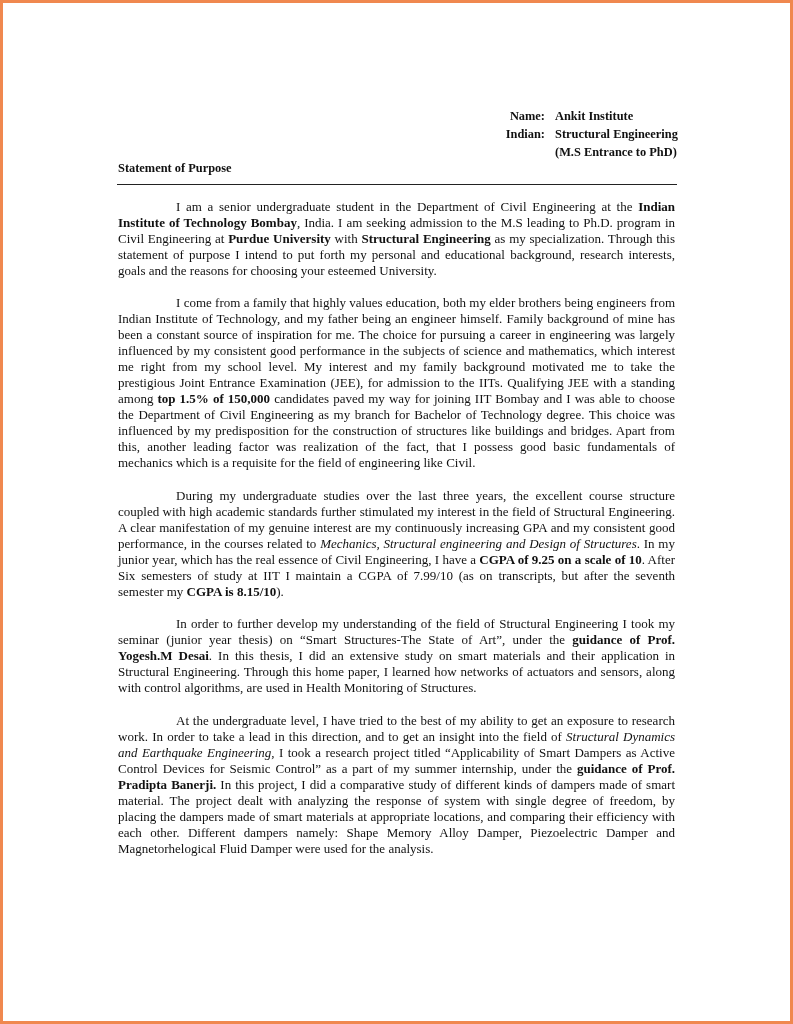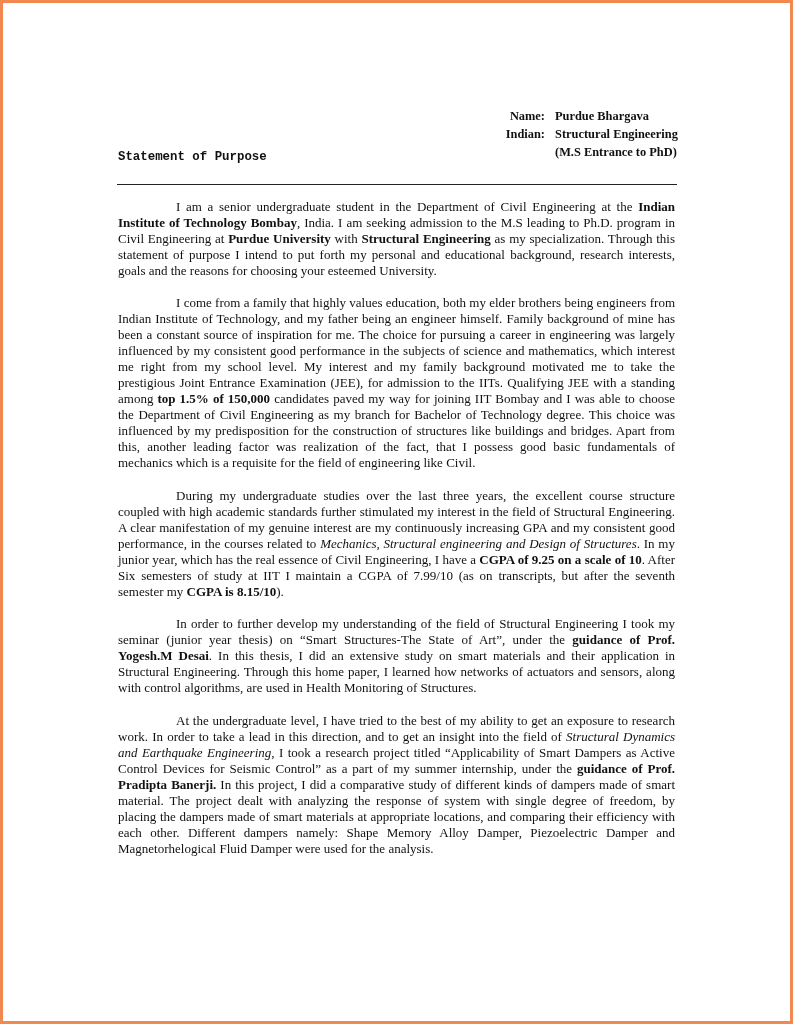--- a/index.html
+++ b/index.html
@@ -5,42 +5,42 @@
   html, body { margin:0; padding:0; }
   body {
     width:793px; height:1024px; background:#ffffff; position:relative; overflow:hidden;
     font-family:"Liberation Serif", "DejaVu Serif", serif; color:#111;
   }
   .frame {
     position:absolute; left:0; top:0; width:793px; height:1024px; box-sizing:border-box;
     border:3px solid #F0884F; pointer-events:none;
   }
   .header { position:absolute; left:118px; top:95px; width:560px; height:80px; font-size:12.4px; font-weight:bold; }
-  .sop-title { position:absolute; left:0; top:55px;font-family:Liberation Mono, monospace; }
+  .sop-title { position:absolute; left:0; top:66px; }
   .meta { position:absolute; left:340px; top:12px; }
   .meta-row { display:flex; height:18px; line-height:18px; }
   .meta-label { width:87px; text-align:right; padding-right:10px; }
   .meta-value { white-space:nowrap; }
   .rule { position:absolute; left:117px; top:184px; width:560px; height:0; border-top:1.6px solid #222; }
   .body { position:absolute; left:118px; top:199px; width:557px; font-size:13px; line-height:16px; text-align:justify; }
   .para { margin:0 0 16.4px 0; text-indent:58px; }
   b { font-weight:bold; }
   i { font-style:italic; }
 </style>
 </head>
 <body>
 
 <div class="frame"></div>
 
 <div class="header">
   <div class="sop-title">Statement of Purpose</div>
   <div class="meta">
     <div class="meta-row">
       <span class="meta-label">Name:</span>
-      <span class="meta-value">Purdue Bhargava</span>
+      <span class="meta-value">Ankit Institute</span>
     </div>
     <div class="meta-row">
       <span class="meta-label">Indian:</span>
       <span class="meta-value">Structural Engineering</span>
     </div>
     <div class="meta-row">
       <span class="meta-label"></span>
       <span class="meta-value">(M.S Entrance to PhD)</span>
     </div>
   </div>

